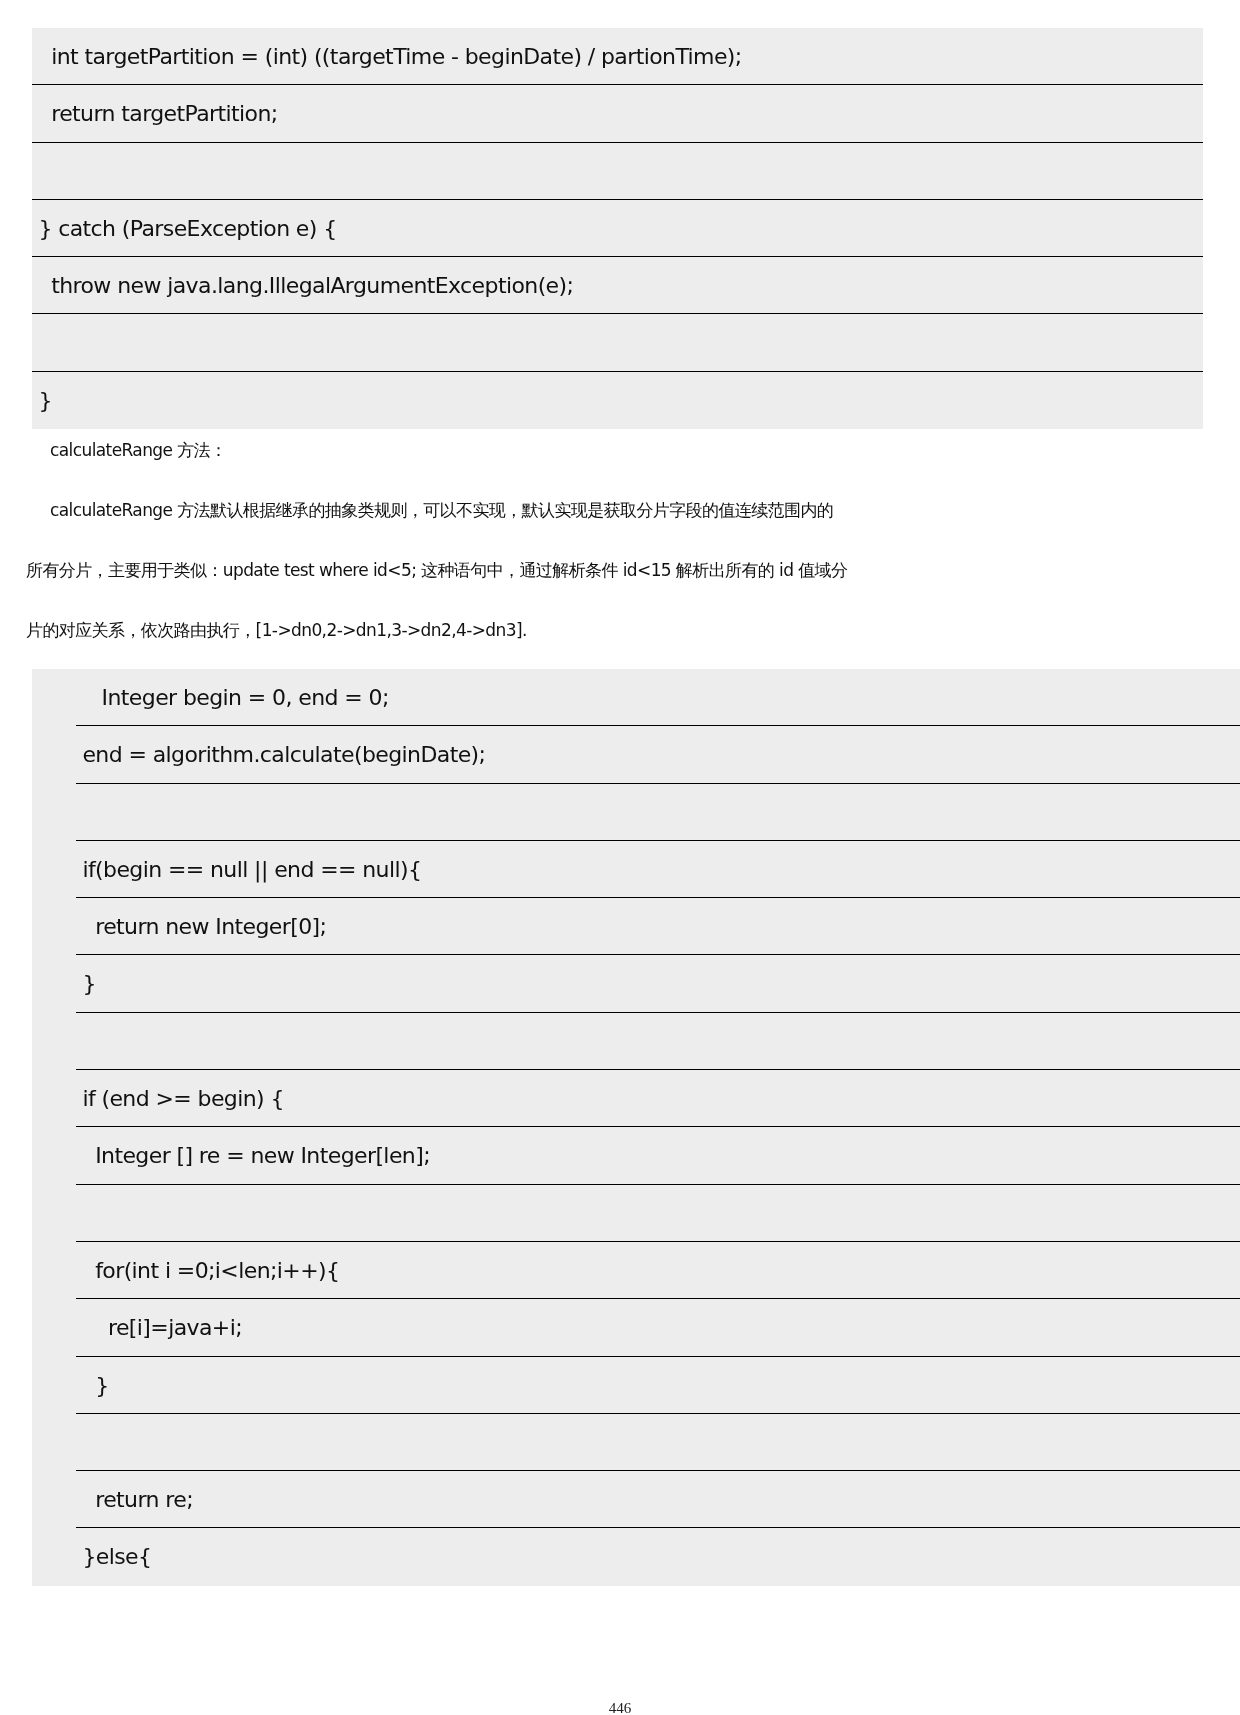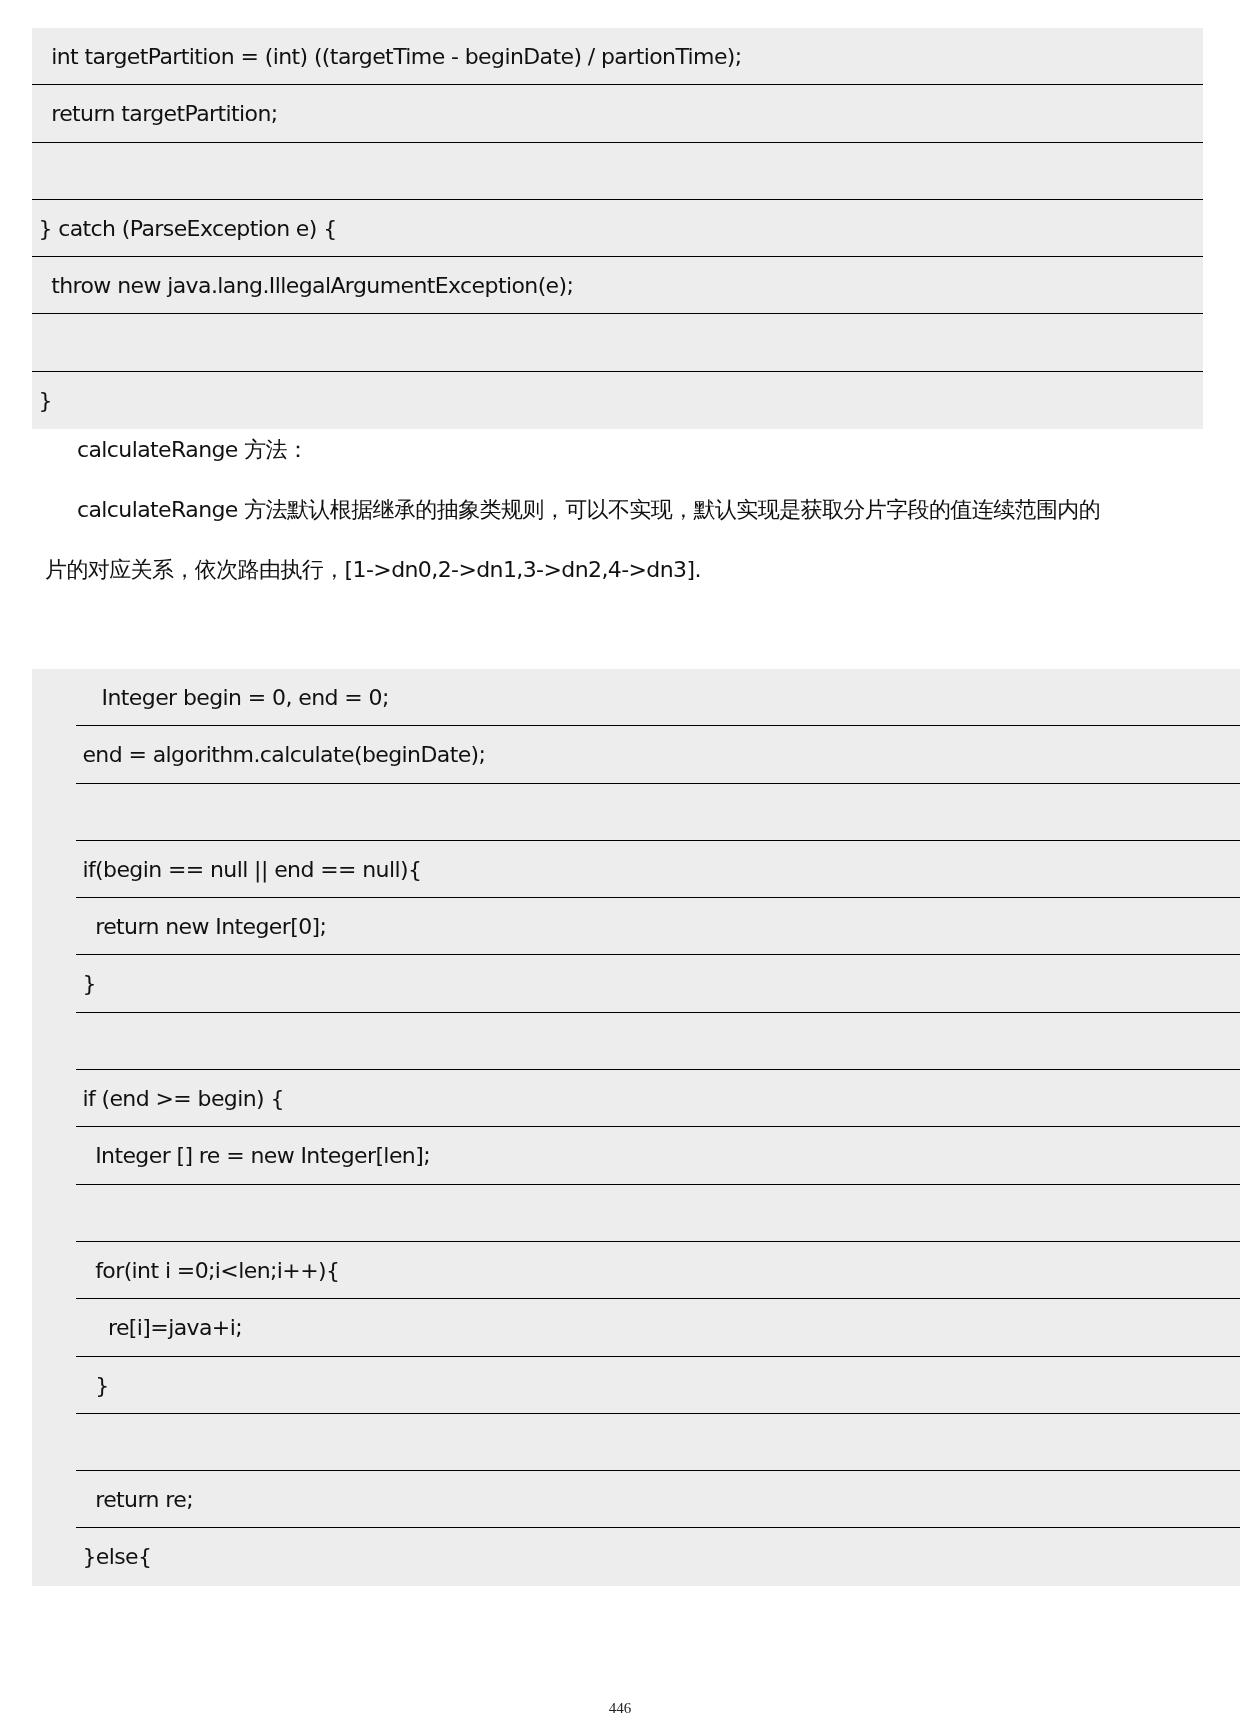--- a/index.html
+++ b/index.html
@@ -26,23 +26,23 @@
     line-height: 57.3px;
     font-size: 22px;
     white-space: pre;
     border-bottom: 1px solid #000000;
     box-sizing: border-box;
     letter-spacing: -0.6px;
   }
   .code-line:last-child { border-bottom: none; }
   .prose {
     position: absolute;
-    left: 45px;
+    left: 26px;
     width: 1170px;
-    font-size: 22px;
+    font-size: 17px;
     letter-spacing: -0.6px;
   }
   .prose-line {
     height: 60px;
     line-height: 60px;
     white-space: pre;
   }
   .page-number {
     position: absolute;
     left: 0;
@@ -63,20 +63,21 @@
   <div class="code-line"></div>
   <div class="code-line"> } catch (ParseException e) {</div>
   <div class="code-line">   throw new java.lang.IllegalArgumentException(e);</div>
   <div class="code-line"></div>
   <div class="code-line"> }</div>
 </div>
 
 <div class="prose" style="top:420px;">
   <div class="prose-line">     calculateRange 方法：</div>
   <div class="prose-line">     calculateRange 方法默认根据继承的抽象类规则，可以不实现，默认实现是获取分片字段的值连续范围内的</div>
+  <div class="prose-line">所有分片，主要用于类似：update test where id&lt;5; 这种语句中，通过解析条件 id&lt;15 解析出所有的 id 值域分</div>
   <div class="prose-line">片的对应关系，依次路由执行，[1-&gt;dn0,2-&gt;dn1,3-&gt;dn2,4-&gt;dn3].</div>
 </div>
 
 <div class="code-block" style="top:669px;padding-left:44px;">
   <div class="code-line">    Integer begin = 0, end = 0;</div>
   <div class="code-line"> end = algorithm.calculate(beginDate);</div>
   <div class="code-line"></div>
   <div class="code-line"> if(begin == null || end == null){</div>
   <div class="code-line">   return new Integer[0];</div>
   <div class="code-line"> }</div>

